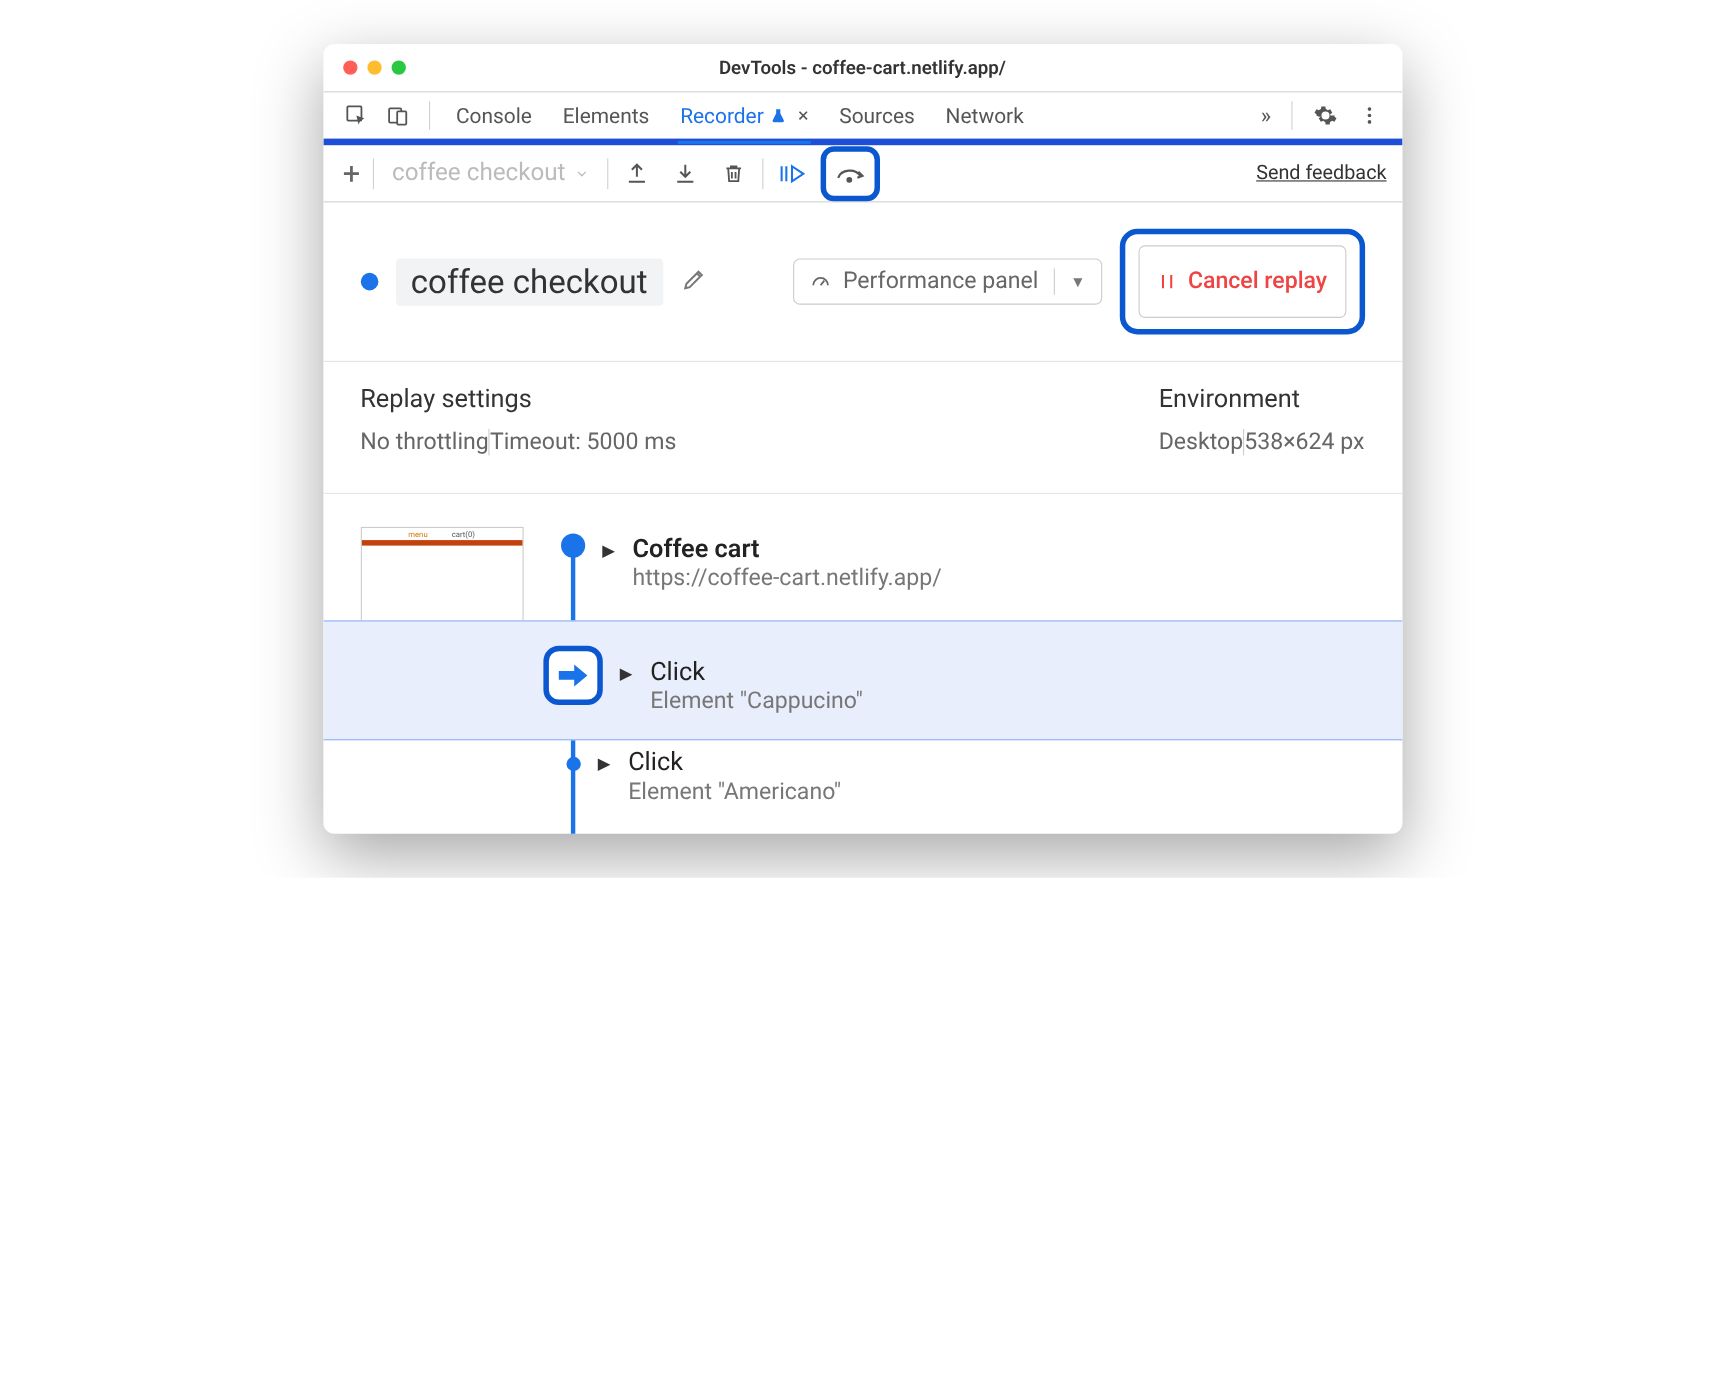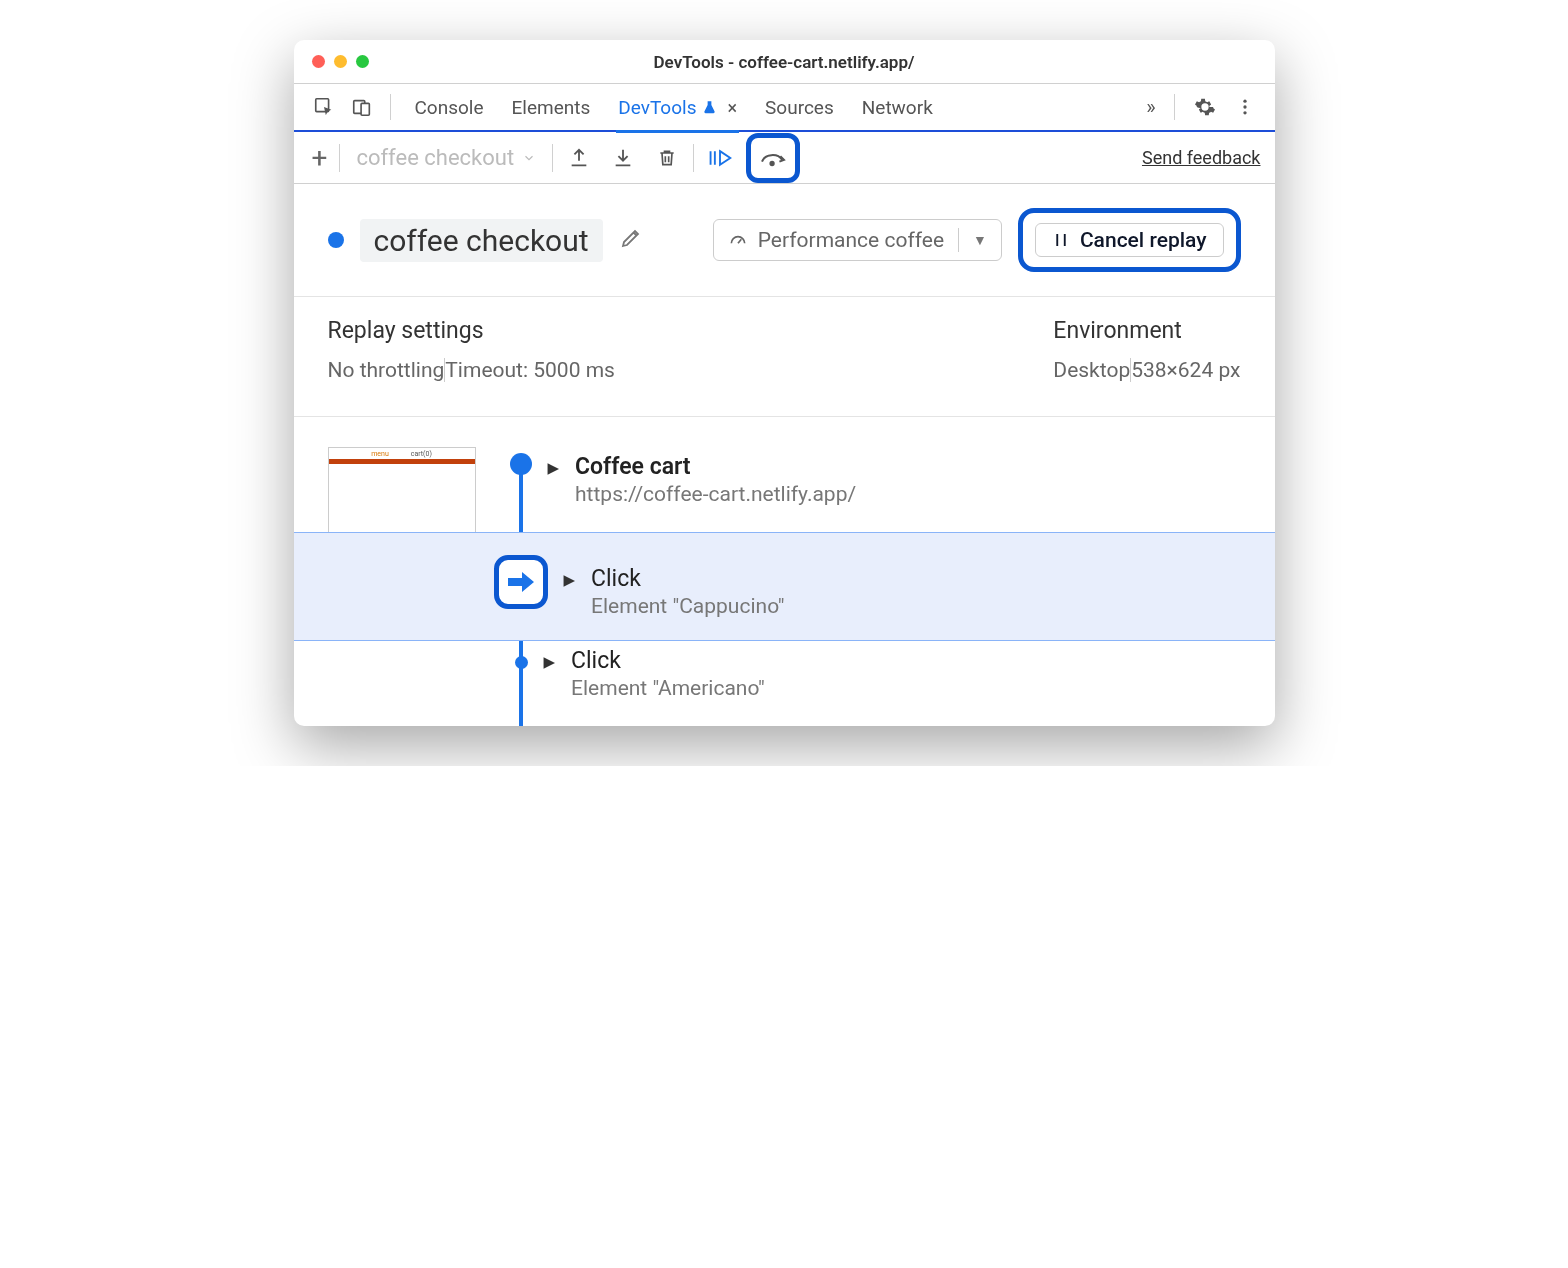--- a/index.html
+++ b/index.html
@@ -5,21 +5,21 @@
 * { box-sizing: border-box; margin: 0; padding: 0; }
 body { font-family: -apple-system, BlinkMacSystemFont, "Segoe UI", Roboto, sans-serif; background: #fff; display: flex; justify-content: center; align-items: flex-start; padding: 40px; }
 .window { width: 981px; background: #fff; border-radius: 10px; box-shadow: 0 20px 60px rgba(0,0,0,0.35); overflow: hidden; position: relative; }
 .titlebar { height: 44px; display: flex; align-items: center; padding: 0 18px; border-bottom: 1px solid #d0d0d0; position: relative; }
 .traffic { display: flex; gap: 9px; }
 .dot { width: 13px; height: 13px; border-radius: 50%; }
 .dot.red { background: #ff5f57; }
 .dot.yellow { background: #febc2e; }
 .dot.green { background: #28c840; }
 .titlebar .title { position: absolute; left: 0; right: 0; text-align: center; font-size: 17px; font-weight: 600; color: #333; pointer-events: none; }
-.tabbar { height: 48px; display: flex; align-items: center; padding: 0 14px; border-bottom: 2px solid #1d4ed8; gap: 6px; }
+.tabbar { height: 48px; display: flex; align-items: center; padding: 0 14px; border-bottom: 6px solid #1d4ed8; gap: 6px; }
 .tabbar .icon-btn { width: 32px; height: 32px; display: flex; align-items: center; justify-content: center; color: #555; cursor: pointer; }
 .tabbar .divider { width: 1px; height: 26px; background: #d0d0d0; margin: 0 6px; }
 .tabs { display: flex; gap: 24px; margin-left: 10px; }
 .tab { font-size: 19px; color: #555; padding: 11px 2px; cursor: pointer; display: flex; align-items: center; gap: 6px; position: relative; }
 .tab.active { color: #1a73e8; border-bottom: 3px solid #1a73e8; margin-bottom: -3px; }
 .tab .close { font-size: 18px; color: #555; margin-left: 4px; }
 .tabbar .right { margin-left: auto; display: flex; align-items: center; gap: 8px; }
 .chevrons { font-size: 20px; color: #555; cursor: pointer; padding: 0 4px; }
 .toolbar { height: 52px; display: flex; align-items: center; padding: 0 14px; border-bottom: 1px solid #d0d0d0; gap: 8px; }
 .toolbar .plus { font-size: 28px; color: #666; cursor: pointer; padding: 0 4px; }
@@ -30,21 +30,21 @@
 .toolbar .highlight-box { border: 5px solid #0b57d0; border-radius: 12px; padding: 2px 4px; display: flex; align-items: center; }
 .toolbar .send-feedback { margin-left: auto; color: #333; font-size: 18px; text-decoration: underline; cursor: pointer; }
 .header-row { padding: 24px 34px; display: flex; align-items: center; gap: 16px; border-bottom: 1px solid #e4e4e4; }
 .blue-dot { width: 16px; height: 16px; border-radius: 50%; background: #1a73e8; }
 .rec-name { font-size: 30px; color: #333; background: #f1f3f4; padding: 4px 14px; border-radius: 4px; }
 .edit-icon { color: #777; cursor: pointer; }
 .perf-select { border: 1px solid #ccc; border-radius: 6px; padding: 8px 14px; display: flex; align-items: center; gap: 10px; font-size: 21px; color: #666; cursor: pointer; margin-left: auto; }
 .perf-select .sep { width: 1px; height: 24px; background: #ccc; margin: 0 4px; }
 .perf-select .caret { font-size: 14px; color: #777; }
 .cancel-wrap { border: 5px solid #0b57d0; border-radius: 16px; padding: 10px 12px; }
-.cancel-btn { border: 1px solid #ccc; border-radius: 6px; padding: 4px 16px; display: flex; align-items: center; gap: 10px; font-size: 21px; color: #0f172a; font-weight: 500; cursor: pointer; background: #fff; justify-content: space-between; }
+.cancel-btn { border: 1px solid #ccc; border-radius: 6px; padding: 20px 16px; display: flex; align-items: center; gap: 10px; font-size: 21px; color: #ef4444; font-weight: 500; cursor: pointer; background: #fff; justify-content: space-between; }
 .settings-row { padding: 20px 34px 34px; display: flex; gap: 80px; border-bottom: 1px solid #e4e4e4; }
 .settings-col .hdr { font-size: 23px; color: #333; margin-bottom: 14px; }
 .settings-col .vals { display: flex; align-items: center; gap: 0; font-size: 21px; color: #666; }
 .settings-col .vals .vsep { width: 1px; height: 24px; background: #ccc; }
 .steps { padding: 30px 0 0 0; position: relative; }
 .steps-inner { display: flex; padding-left: 34px; }
 .thumb { width: 148px; height: 180px; border: 1px solid #ccc; background: #fff; position: relative; flex-shrink: 0; }
 .thumb .thead { height: 16px; display: flex; justify-content: center; align-items: center; gap: 22px; border-bottom: 5px solid #c2410c; }
 .thumb .thead span { font-size: 7px; color: #d97706; }
 .thumb .thead span:last-child { color: #555; }
@@ -89,21 +89,21 @@
       <svg width="22" height="22" viewBox="0 0 24 24" fill="none" stroke="currentColor" stroke-width="1.8">
           <rect x="3" y="5" width="12" height="14" rx="1"></rect>
           <rect x="11" y="8" width="9" height="13" rx="1" fill="#fff"></rect>
         </svg>
     </div>
     <div class="divider"></div>
     <div class="tabs">
       <div class="tab">Console</div>
       <div class="tab">Elements</div>
       <div class="tab active">
-        <span>DevTools</span>
+        <span>Recorder</span>
         <svg width="15" height="15" viewBox="0 0 24 24" fill="currentColor">
             <path d="M9 2v6l-5 10a2 2 0 0 0 1.8 3h12.4a2 2 0 0 0 1.8-3l-5-10V2h-6z"></path>
           </svg>
         <span class="close">×</span>
       </div>
       <div class="tab">Sources</div>
       <div class="tab">Network</div>
     </div>
     <div class="right">
       <div class="chevrons">»</div>
@@ -172,21 +172,21 @@
     <div class="edit-icon">
       <svg width="24" height="24" viewBox="0 0 24 24" fill="none" stroke="currentColor" stroke-width="1.8">
           <path d="M4 20l4-1 11-11-3-3L5 16l-1 4zM14 6l3 3"></path>
         </svg>
     </div>
     <div class="perf-select">
       <svg width="20" height="20" viewBox="0 0 24 24" fill="none" stroke="currentColor" stroke-width="2">
           <path d="M4 16a8 8 0 0 1 16 0"></path>
           <path d="M12 16l4-5"></path>
         </svg>
-      <span>Performance coffee</span>
+      <span>Performance panel</span>
       <div class="sep"></div>
       <span class="caret">▼</span>
     </div>
     <div class="cancel-wrap">
       <div class="cancel-btn">
         <svg width="18" height="18" viewBox="0 0 24 24" fill="none" stroke="currentColor" stroke-width="2.5">
             <path d="M7 4v16M17 4v16"></path>
           </svg>
         <span>Cancel replay</span>
       </div>

